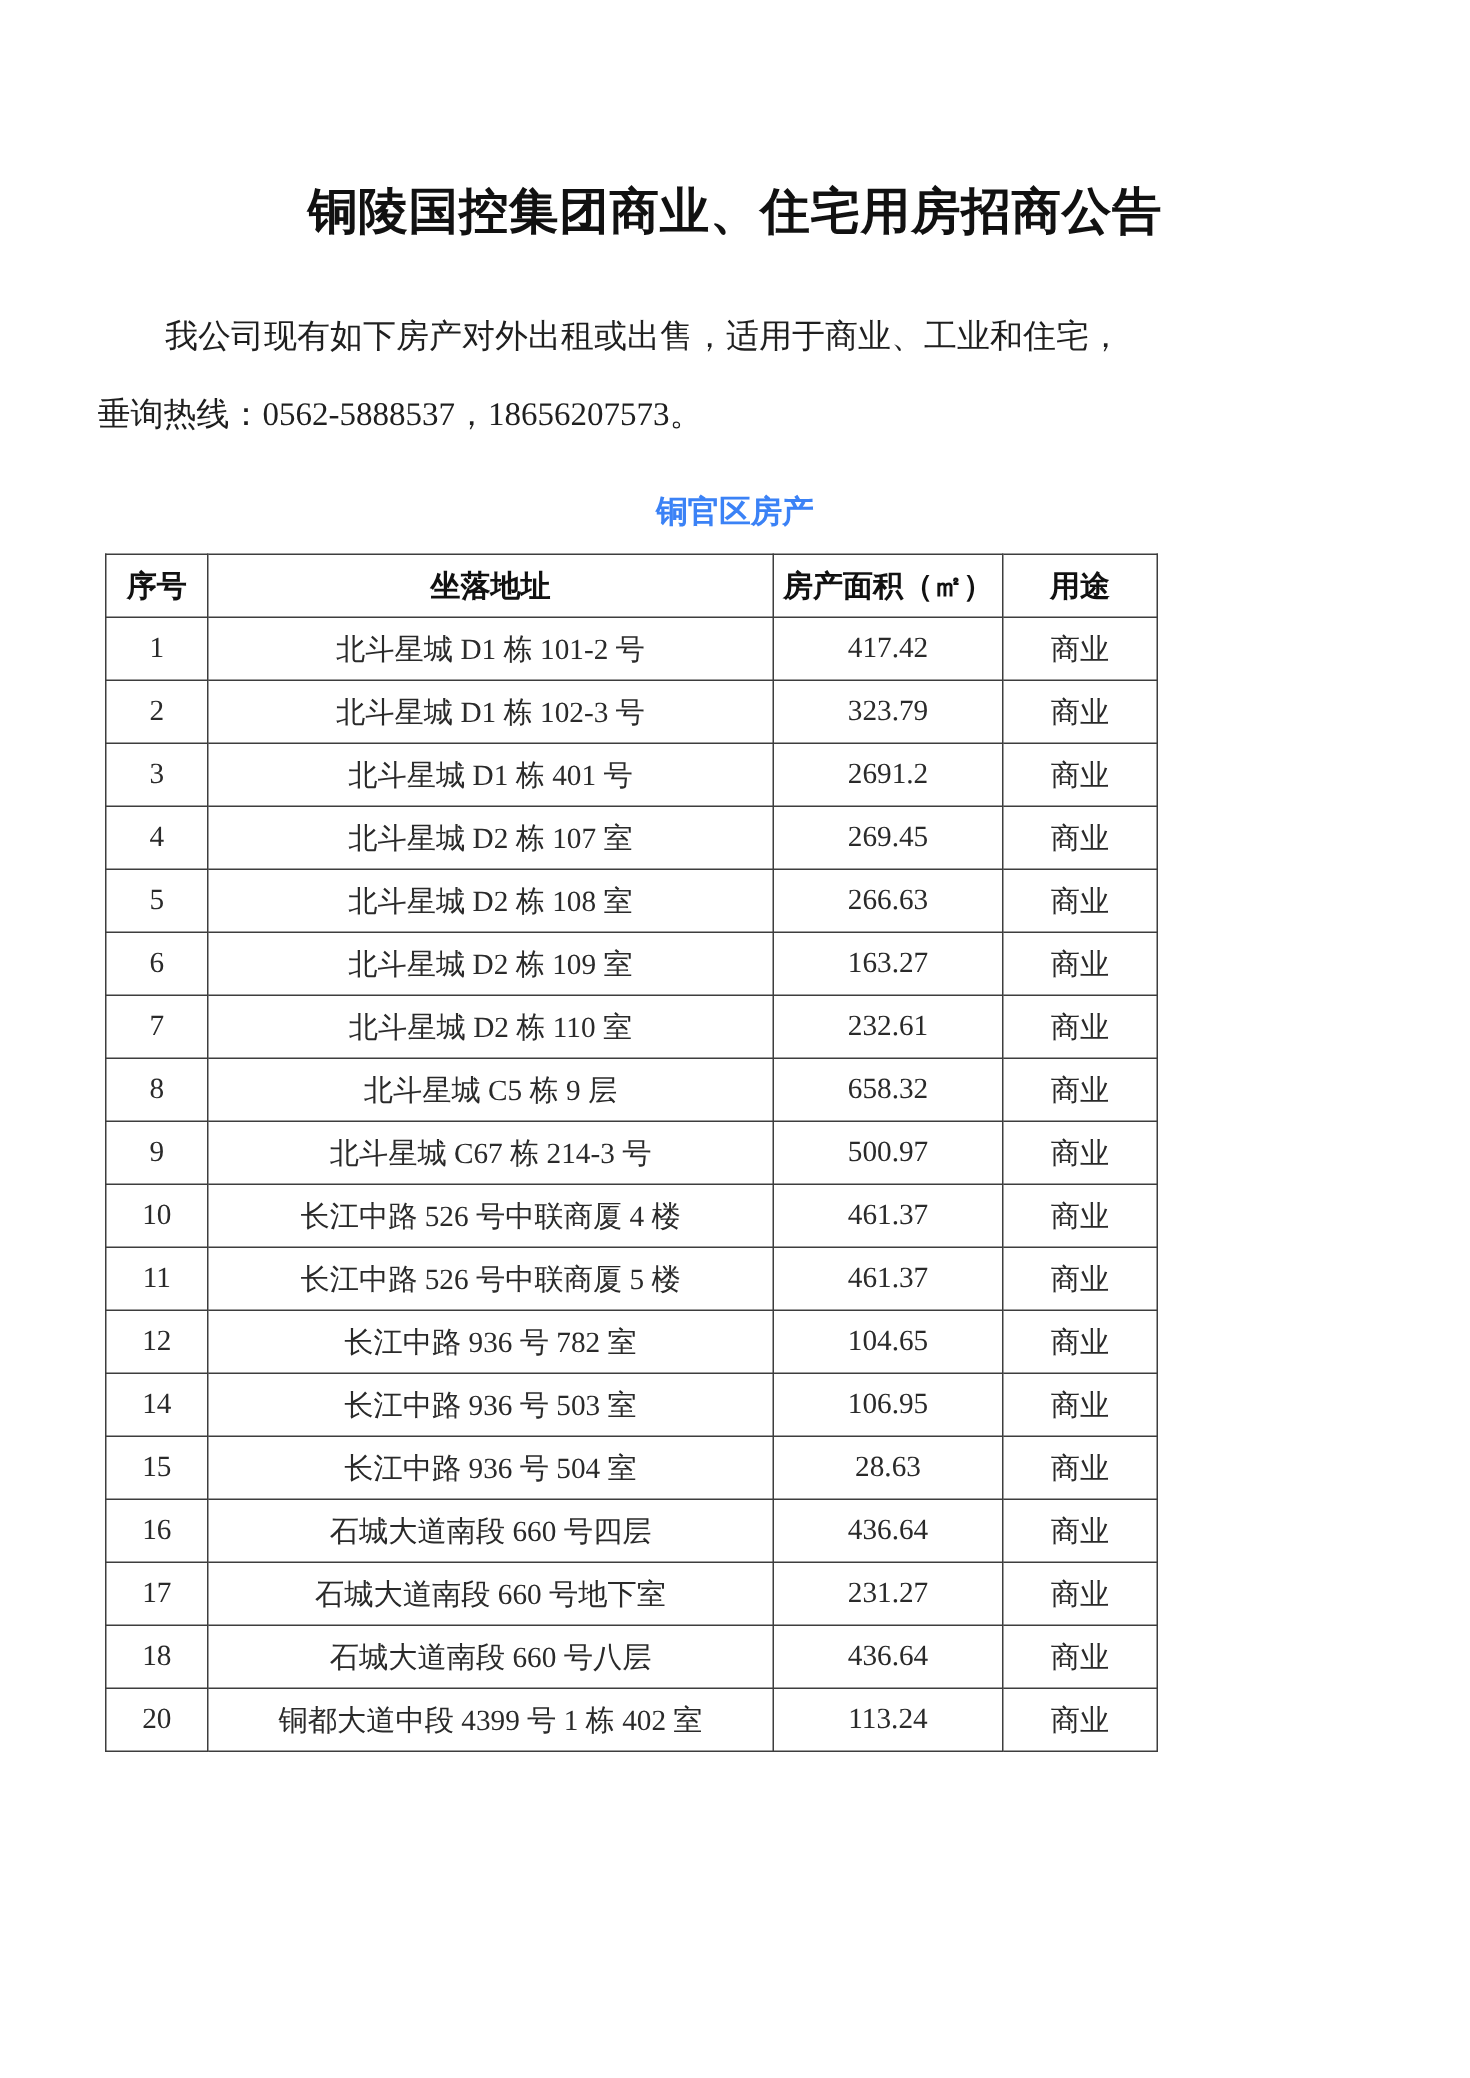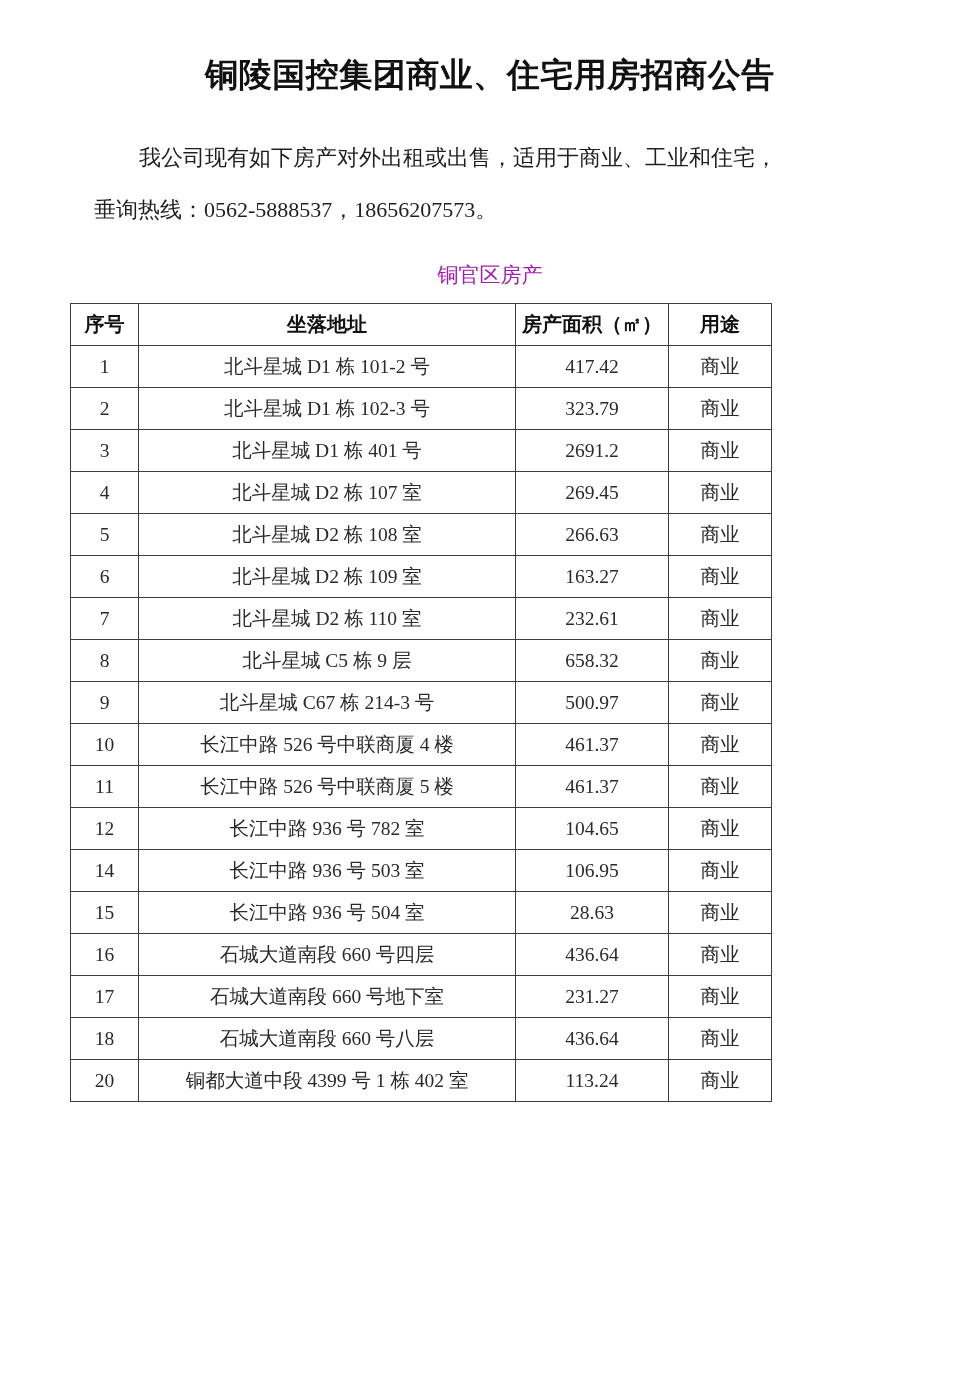--- a/index.html
+++ b/index.html
@@ -11,42 +11,43 @@
     color: #1f1f1f;
     overflow: hidden;
   }
   .page {
     width: 980px;
     height: 1385px;
     background: #ffffff;
     position: relative;
   }
   .doc-title {
-    margin-top: 52px;
+    margin-top: 118px;
     text-align: center;
     font-family: "Liberation Sans", "DejaVu Sans", sans-serif;
     font-size: 33px;
     font-weight: 700;
     line-height: 46px;
     letter-spacing: 0.5px;
     color: #111111;
   }
   .intro {
-    margin: 34px 130px 0 94px;
+    margin: 34px 130px 0 65px;
     font-size: 22px;
     line-height: 52px;
     color: #1f1f1f;
   }
   .intro-line.indent { text-indent: 45px; }
   .table-caption {
     margin-top: 24px;
     text-align: center;
     font-size: 21px;
     line-height: 30px;
-    color: #a21caf;
+    color: #3b82f6;
+    font-weight: bold;
   }
   table.prop-table {
     margin: 13px 0 0 70px;
     width: 701px;
     border-collapse: collapse;
     table-layout: fixed;
   }
   .prop-table col.c-index { width: 68px; }
   .prop-table col.c-addr  { width: 377px; }
   .prop-table col.c-area  { width: 153px; }

